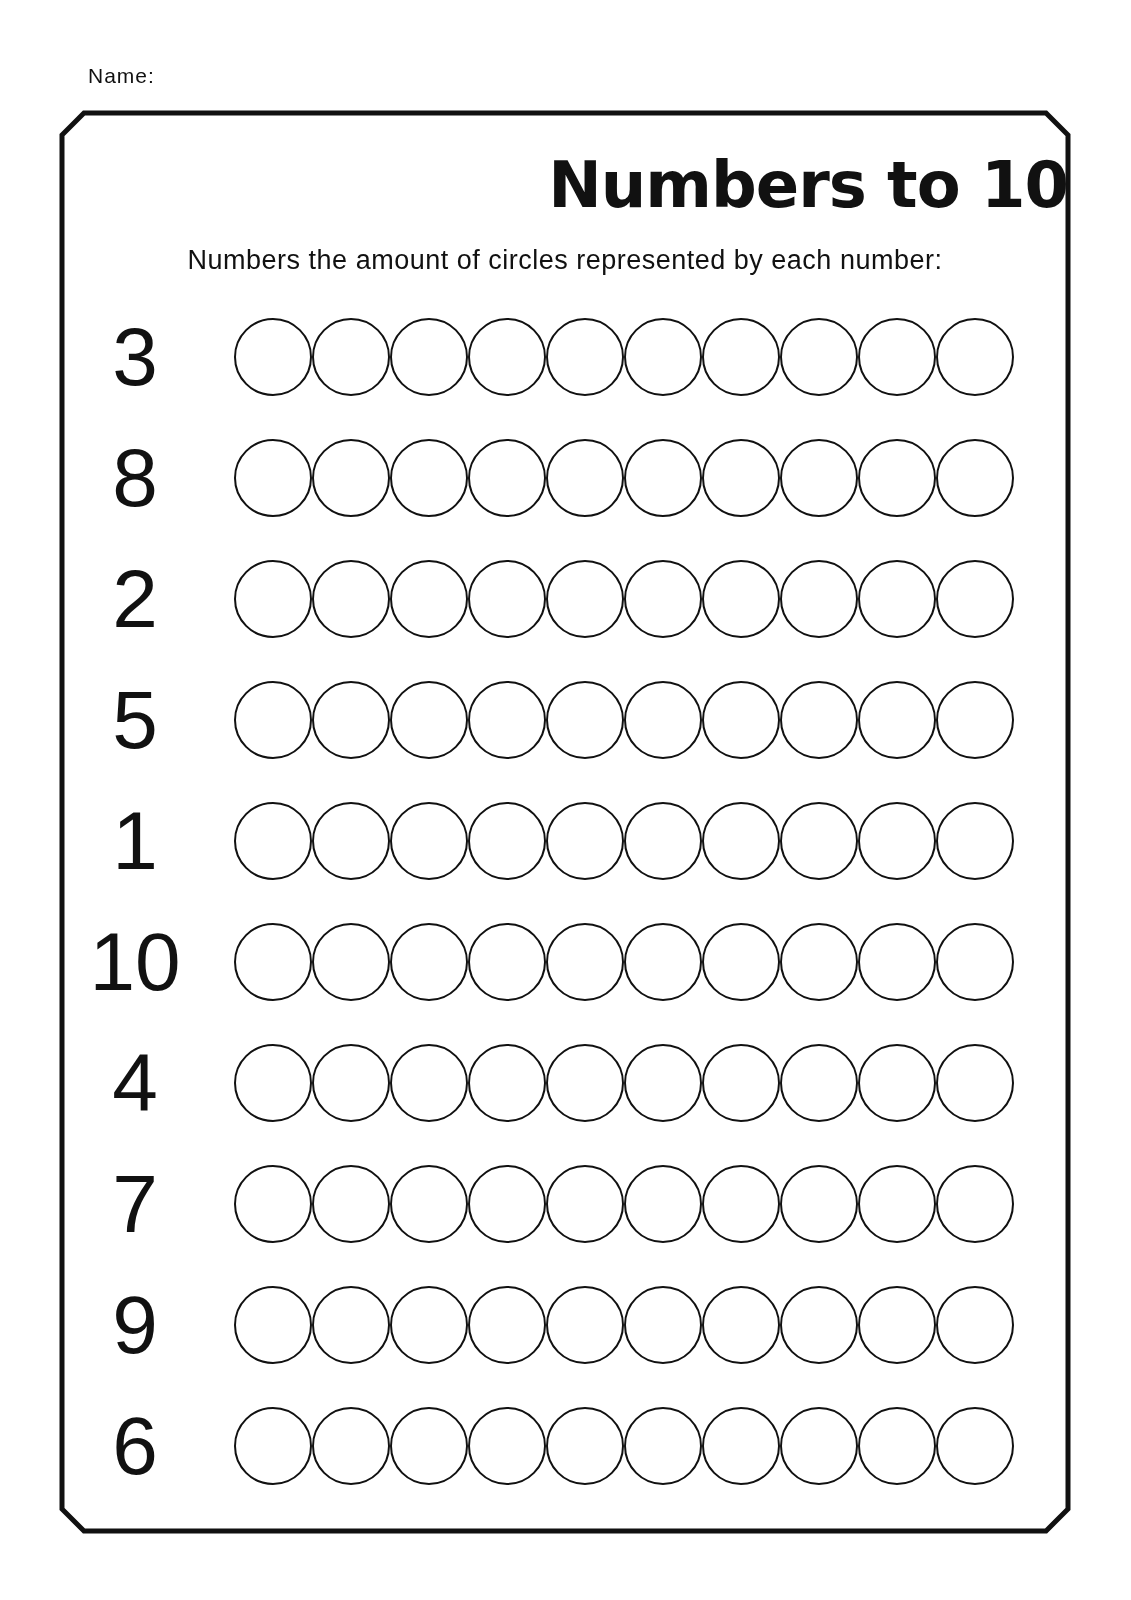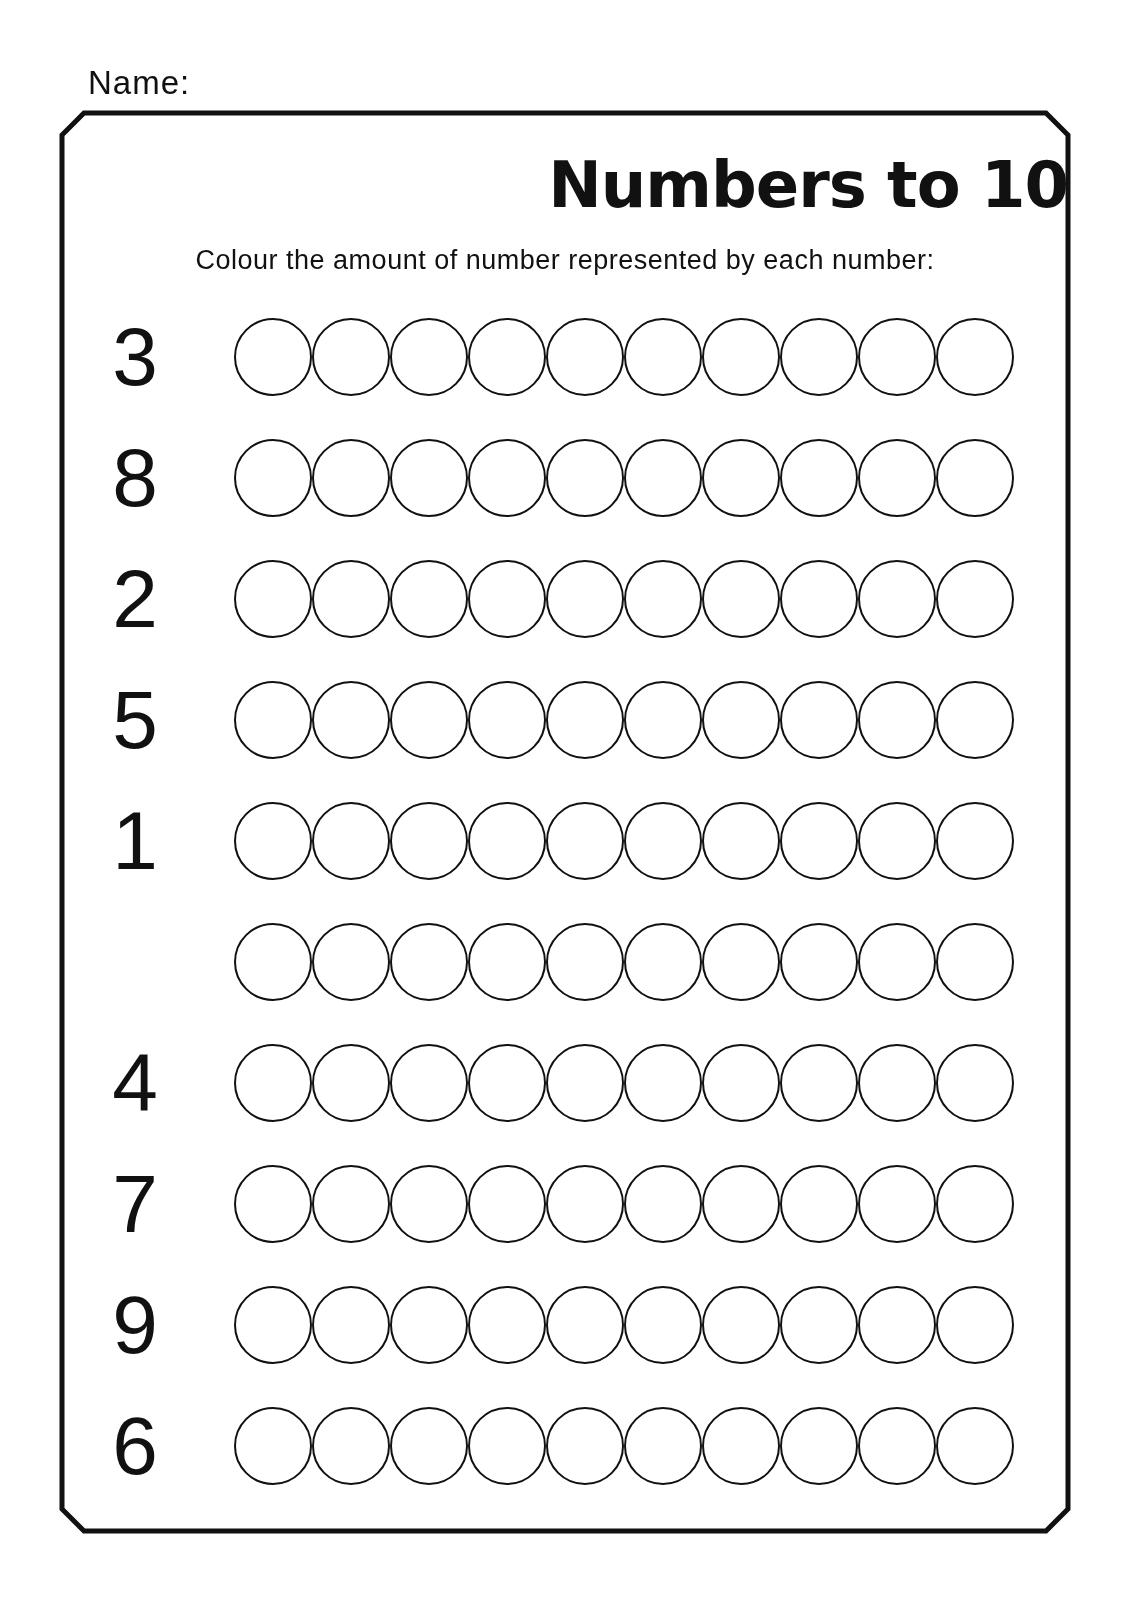--- a/index.html
+++ b/index.html
@@ -10,21 +10,21 @@
     background: var(--paper);
     font-family: "Liberation Sans", sans-serif;
     color: var(--ink);
     overflow: hidden;
   }
 
   .name-label {
     position: absolute;
     left: 88px;
     top: 64px;
-    font-size: 33px;
+    font-size: 21px;
     font-weight: 300;
     letter-spacing: 1px;
     color: var(--ink);
   }
 
   .frame-svg {
     position: absolute;
     left: 0; top: 0;
     width: 1131px; height: 1600px;
     pointer-events: none;
@@ -97,21 +97,21 @@
 <body>
 
 <div class="name-label">Name:</div>
 
 <svg class="frame-svg" viewBox="0 0 1131 1600" xmlns="http://www.w3.org/2000/svg">
   <polygon points="84,113 1046,113 1068,135 1068,1509 1046,1531 84,1531 62,1509 62,135" fill="none" stroke="#111111" stroke-width="5"></polygon>
 </svg>
 
 <h1 class="title">Numbers to 10</h1>
 
-<div class="instruction">Colour the amount of number represented by each number:</div>
+<div class="instruction">Numbers the amount of circles represented by each number:</div>
 
 <div class="rows" id="rows">
     <div class="row" style="top: 318px;">
       <div class="num">3</div>
       <div class="circles">
         <span class="circle"></span>
         <span class="circle"></span>
         <span class="circle"></span>
         <span class="circle"></span>
         <span class="circle"></span>
@@ -176,20 +176,21 @@
         <span class="circle"></span>
         <span class="circle"></span>
         <span class="circle"></span>
         <span class="circle"></span>
         <span class="circle"></span>
         <span class="circle"></span>
         <span class="circle"></span>
       </div>
     </div>
     <div class="row" style="top: 923px;">
+      <div class="num">10</div>
       <div class="circles">
         <span class="circle"></span>
         <span class="circle"></span>
         <span class="circle"></span>
         <span class="circle"></span>
         <span class="circle"></span>
         <span class="circle"></span>
         <span class="circle"></span>
         <span class="circle"></span>
         <span class="circle"></span>

